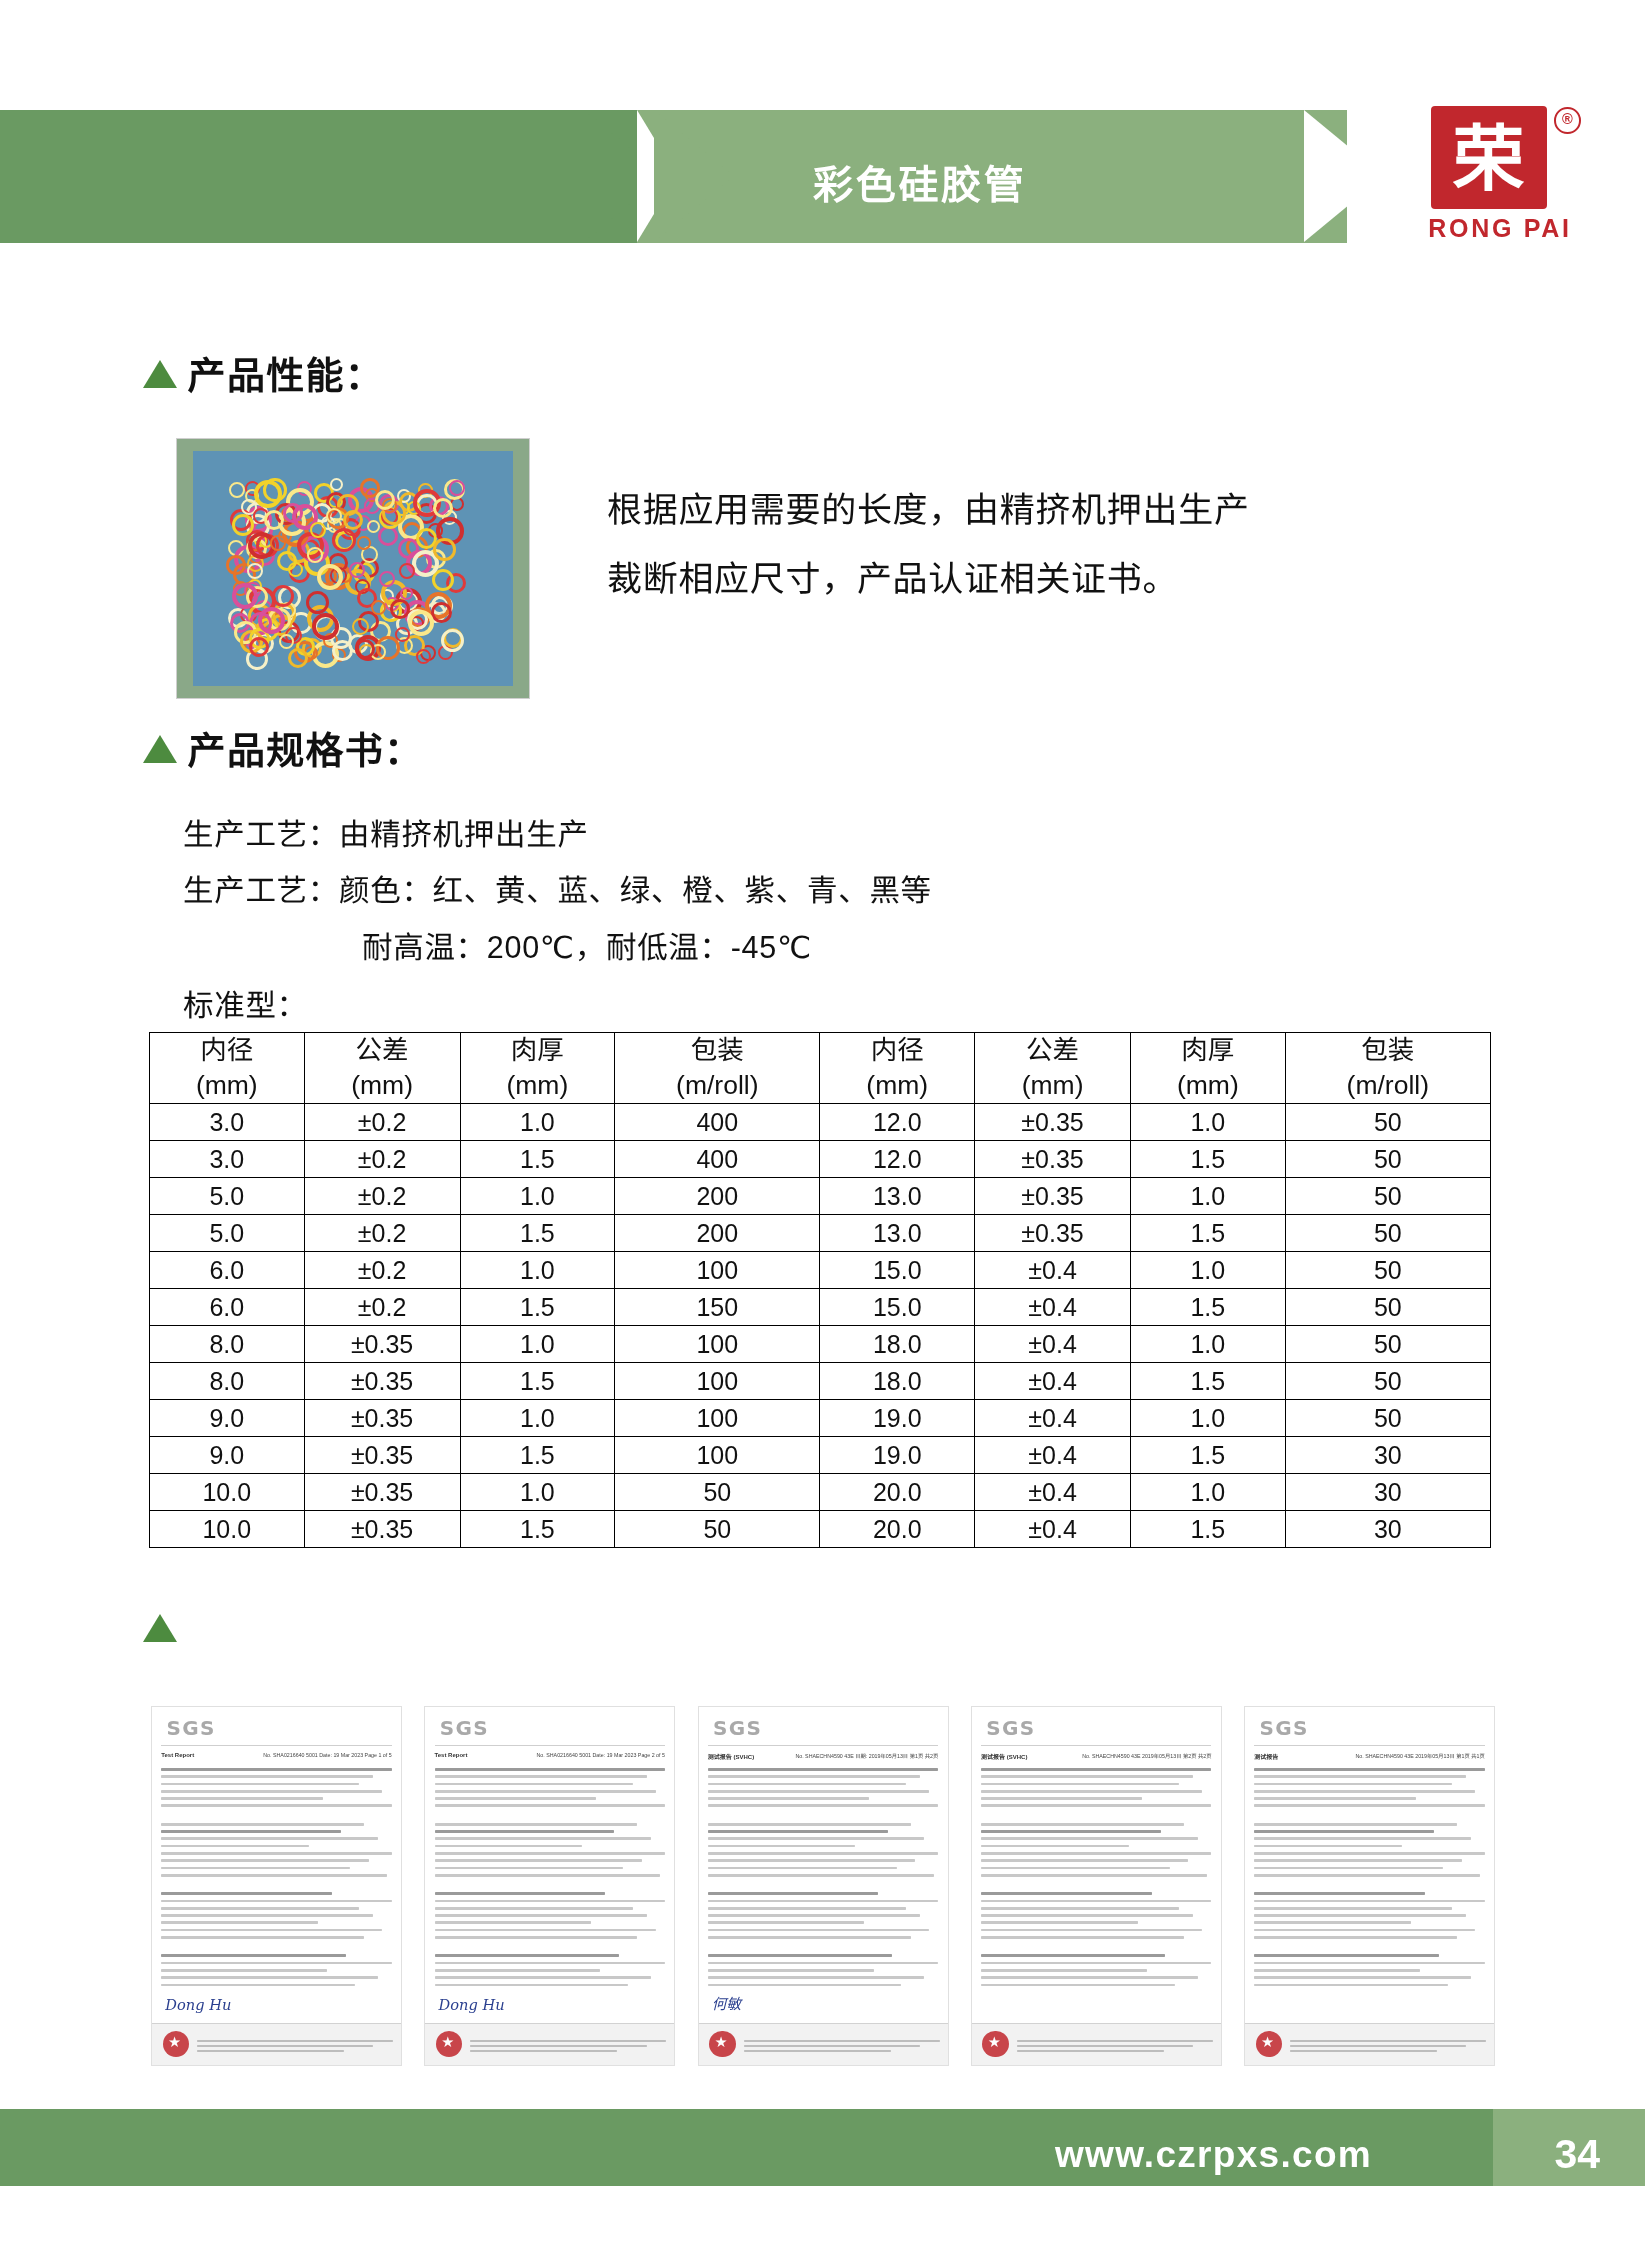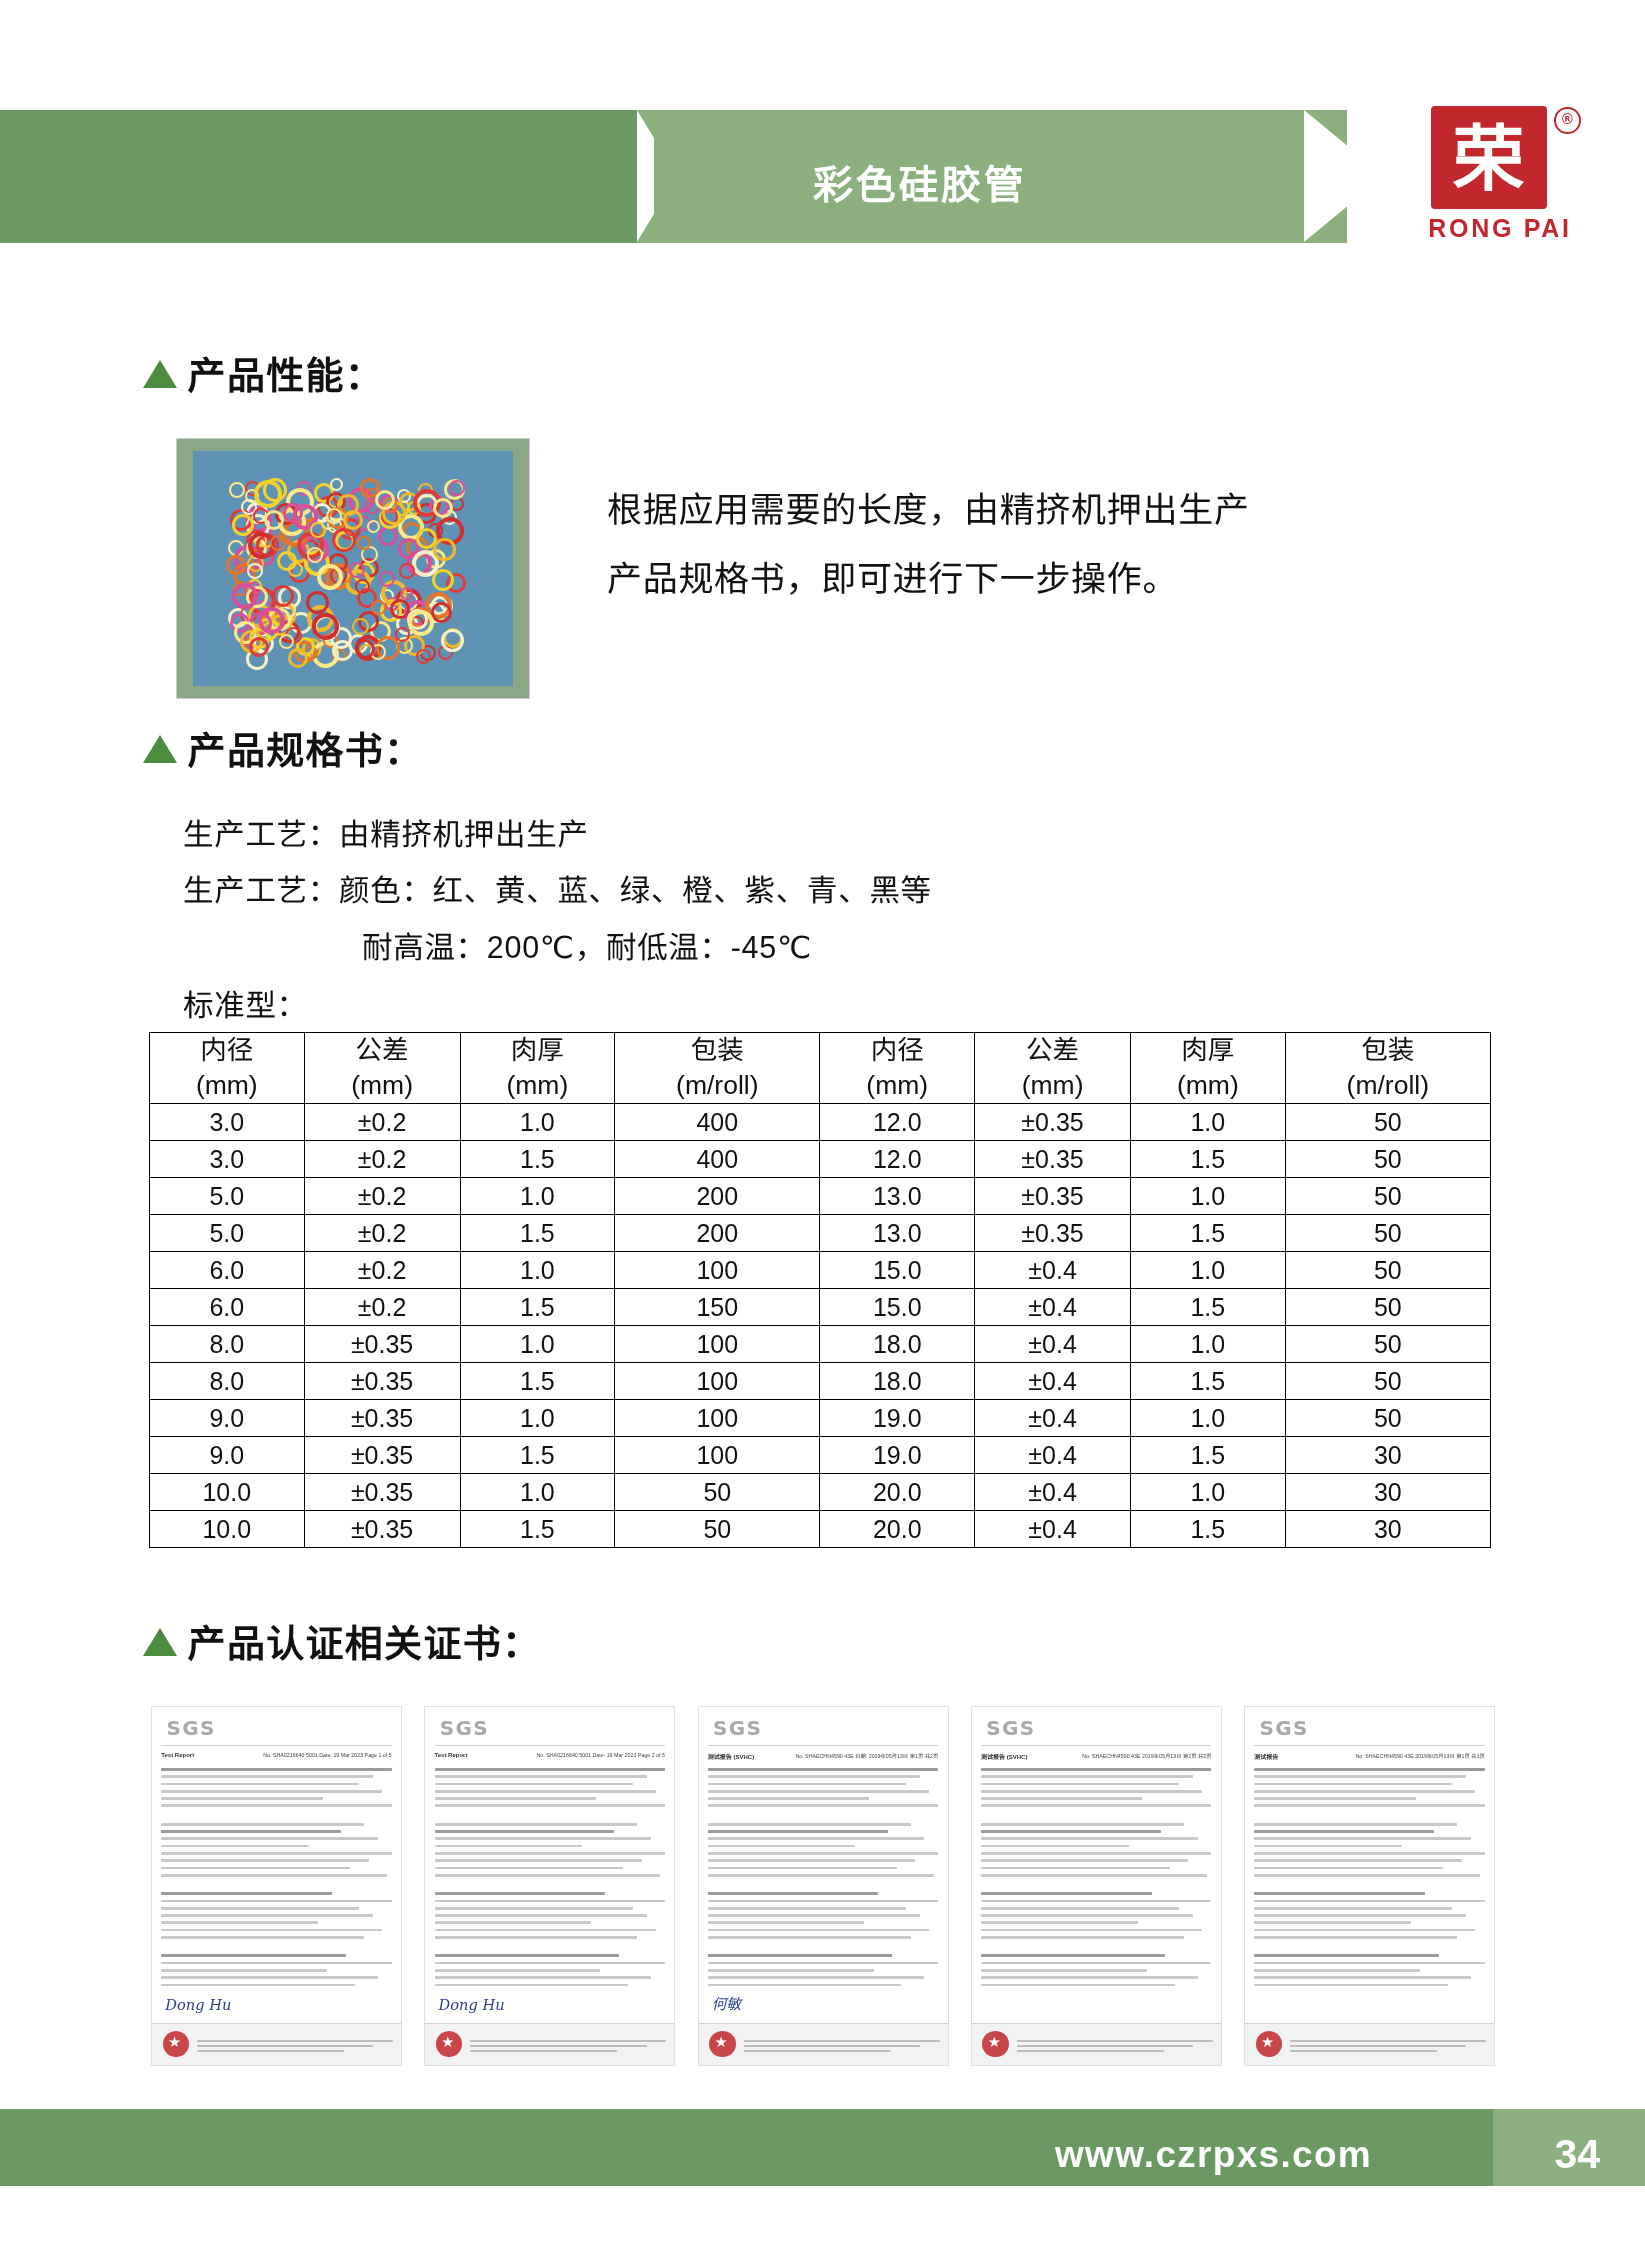--- a/index.html
+++ b/index.html
@@ -653,21 +653,21 @@
       <div class="ring" style="width: 18.3px; height: 18.3px; border-width: 4px; border-color: rgb(250, 232, 138); left: 215px; top: 159px;"></div>
       <div class="ring" style="width: 11.7px; height: 11.7px; border-width: 2.6px; border-color: rgb(217, 79, 154); left: 256px; top: 29px;"></div>
       <div class="ring" style="width: 14px; height: 14px; border-width: 3.1px; border-color: rgb(250, 232, 138); left: 182px; top: 39px;"></div>
       <div class="ring" style="width: 9.3px; height: 9.3px; border-width: 2.1px; border-color: rgb(217, 79, 154); left: 207px; top: 136px;"></div>
       <div class="ring" style="width: 11.3px; height: 11.3px; border-width: 2.5px; border-color: rgb(250, 232, 138); left: 86px; top: 183px;"></div>
     </div>
 </div>
 
 <div class="install-text">
   <div>根据应用需要的长度，由精挤机押出生产</div>
-  <div>产品规格书，即可进行下一步操作。</div>
+  <div>裁断相应尺寸，产品认证相关证书。</div>
 </div>
 
 <div class="sec-head" id="sec-spec">
   <span class="tri"></span>
   <span class="sec-head-text">产品规格书：</span>
 </div>
 
 <div class="spec-line" id="spec-l1">生产工艺：由精挤机押出生产</div>
 <div class="spec-line" id="spec-l2">生产工艺：颜色：红、黄、蓝、绿、橙、紫、青、黑等</div>
 <div class="spec-line" id="spec-l3">耐高温：200℃，耐低温：-45℃</div>
@@ -829,21 +829,20 @@
         <td>20.0</td>
         <td>±0.4</td>
         <td>1.5</td>
         <td>30</td>
       </tr>
     </tbody>
 </table>
 
 <div class="sec-head" id="sec-cert">
   <span class="tri"></span>
-  <span class="sec-head-text">产品认证相关证书：</span>
 </div>
 
 <div class="cert-row" id="cert-row">
     <div class="cert">
       <div class="cert-sgs">SGS</div>
       <div class="cert-rule"></div>
       <div class="cert-title">Test Report</div>
       <div class="cert-meta">No. SHA0216640 5001   Date: 19 Mar 2023   Page 1 of 5</div>
       <div class="cert-lines">
         <div class="cl dark" style="width:100%"></div>

